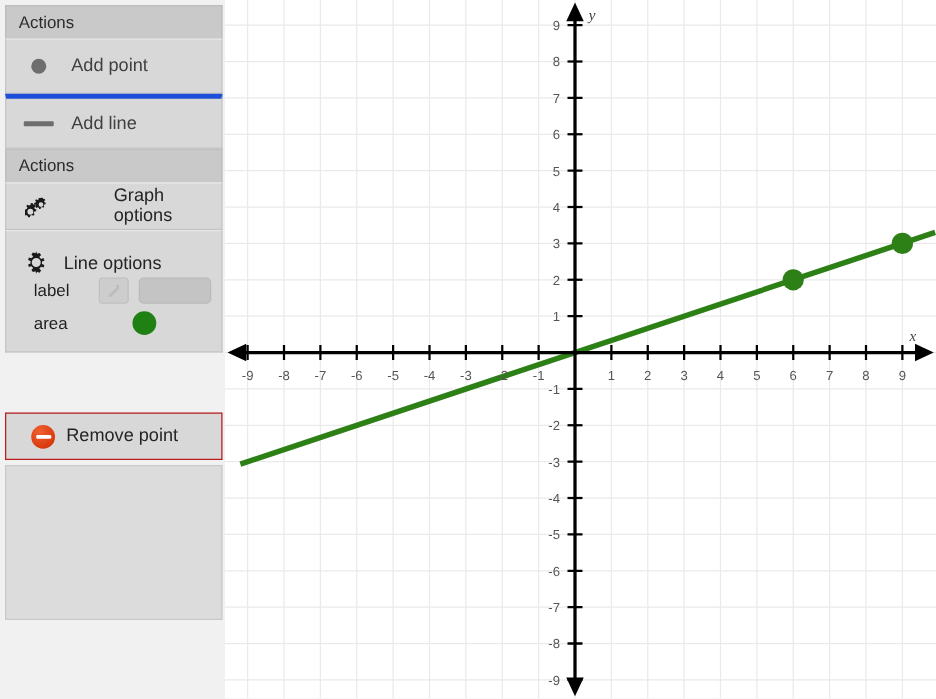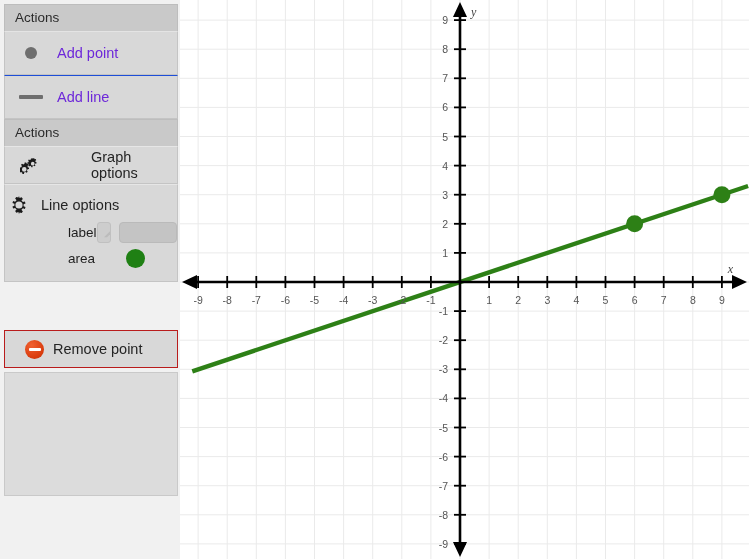--- a/index.html
+++ b/index.html
@@ -35,24 +35,24 @@
   }
   .menu-item {
     background: #d8d8d8;
     border: 1px solid #c4c4c4;
     border-top: 1px solid #e4e4e4;
     height: 44px;
     display: flex;
     align-items: center;
     padding-left: 12px;
     font-size: 14.5px;
-    color: #6d28d9;
+    color: #404040;
     position: relative;
   }
-  .menu-item + .menu-item { border-top: 1px solid #1d4ed8; }
+  .menu-item + .menu-item { border-top: 4px solid #1d4ed8; }
   .menu-label { margin-left: 12px; }
 
   .icon-box {
     width: 28px;
     display: flex;
     align-items: center;
     justify-content: center;
     flex: 0 0 28px;
   }
 
@@ -89,35 +89,36 @@
   }
   .settings-row .menu-label { margin-left: 8px; }
 
   .opts-block {
     background: #d8d8d8;
     border: 1px solid #c4c4c4;
     border-top: 1px solid #e6e6e6;
     padding: 6px 0 10px 0;
   }
   .opts-title {
-    display: flex; align-items: center;
+    display: flex; align-items: flex-end;
+    padding-left: 10px;
     font-size: 14.5px; color: #242424;
     height: 28px;
   }
   .opts-title .menu-label { margin-left: 8px; }
 
   .field-row {
     display: flex;
     align-items: center;
     height: 26px;
     padding-left: 22px;
     font-size: 13.5px;
     color: #1e1e1e;
   }
-  .field-name { width: 52px; margin-left: 41px; }
+  .field-name { width: 52px; }
 
   .mini-btn {
     width: 24px; height: 21px;
     background: #cdcdcd;
     border: 1px solid #c0c0c0;
     border-radius: 3px;
     position: relative;
     margin-right: 8px;
     overflow: hidden;
   }

